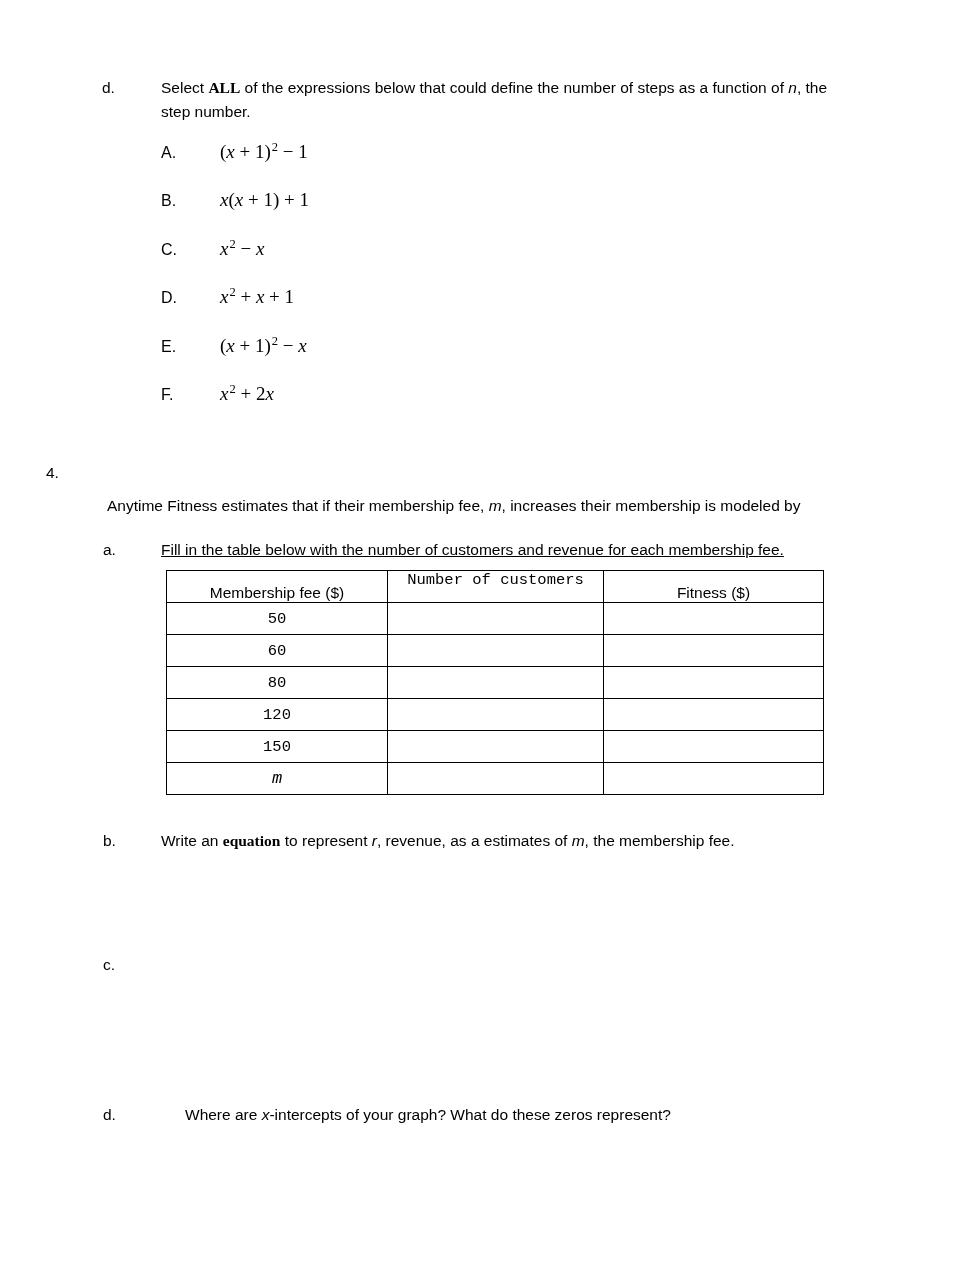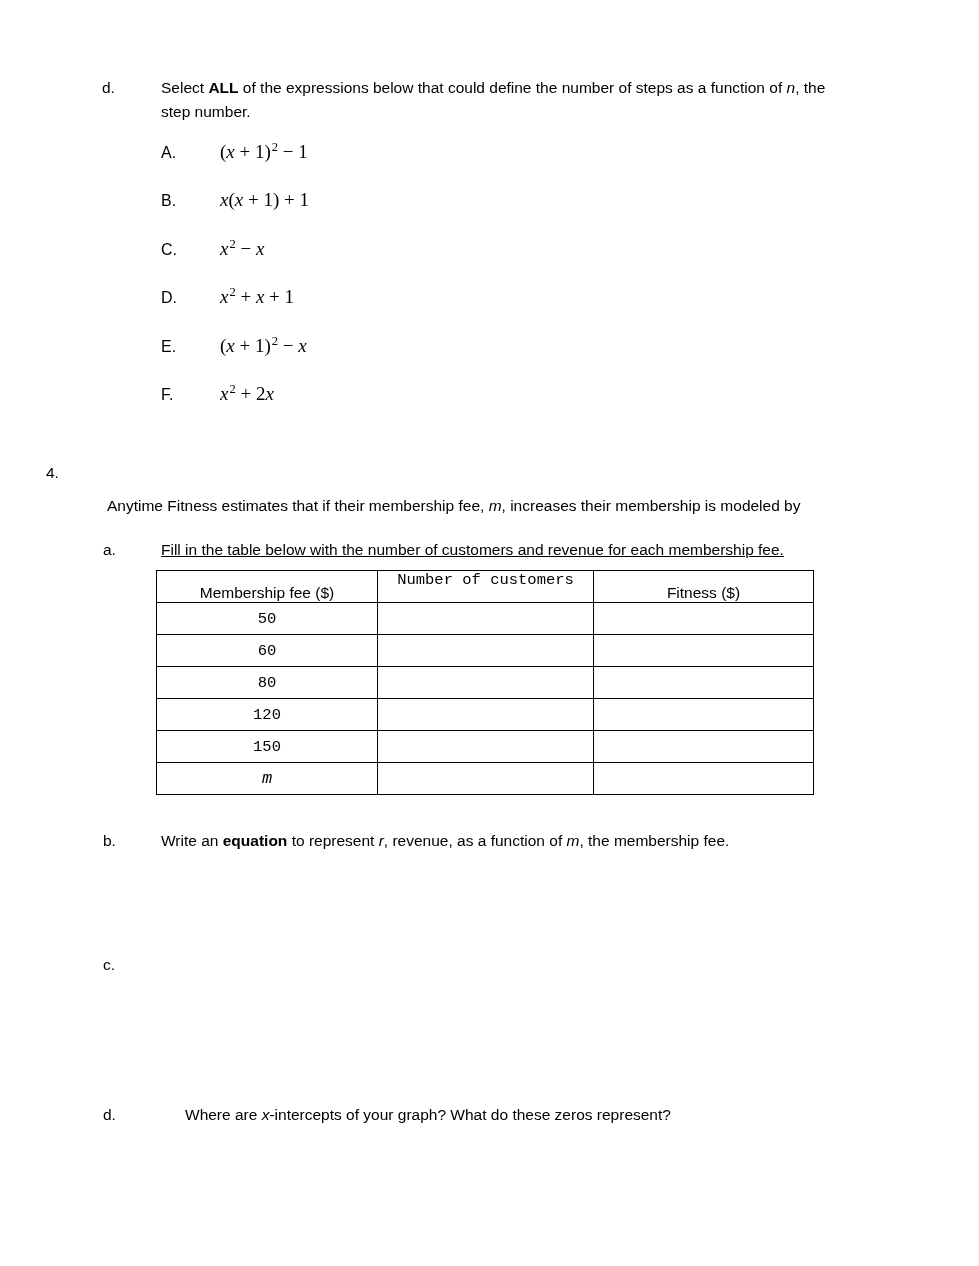--- a/index.html
+++ b/index.html
@@ -12,35 +12,36 @@
     font-family:"Liberation Sans", sans-serif;
     font-size:15.5px;
     overflow:hidden;
   }
   .abs{position:absolute;}
   .line{line-height:24px;white-space:nowrap;}
   .line26{line-height:26px;white-space:nowrap;}
   .item-label{line-height:24px;}
   
   .s-r{}
-  .s-b{font-weight:700;}
+  .s-b{font-weight:700;font-family:Liberation Serif, serif;}
   .s-i{font-style:italic;}
   .s-m{font-family:"Liberation Serif", serif;font-size:19px;}
   .s-mi{font-family:"Liberation Serif", serif;font-size:19px;font-style:italic;}
   .s-sup{font-family:"Liberation Serif", serif;font-size:12.5px;position:relative;top:-7px;margin-left:1px;}
   
   .option-row{position:absolute;left:161px;display:flex;align-items:baseline;}
   .option-letter{display:inline-block;width:59px;font-size:16px;}
   .option-expr{white-space:nowrap;}
   
   .fee-table{
     border-collapse:collapse;
     table-layout:fixed;
     width:657px;
     font-size:15.5px;
+    margin-left:10px;
   }
   .fee-table td, .fee-table th{
     border:1.5px solid #000000;
     text-align:center;
     font-weight:normal;
     padding:0;
   }
   .fee-table th{height:31px;}
   .fee-table td{height:31px;vertical-align:middle;font-family:Liberation Mono, monospace;}
   .h-bottom{vertical-align:bottom;padding-bottom:4px;}
@@ -132,20 +133,20 @@
       </tr>
       <tr>
         <td class="var-cell">m</td>
         <td></td>
         <td></td>
       </tr>
     </tbody>
   </table>
 
   <div class="abs line26" style="left:103px;top:828px;">b.</div>
-  <div class="abs line26" style="left:161px;top:828px;"><span class="s-r">Write an </span><span class="s-b">equation</span><span class="s-r"> to represent </span><span class="s-i">r</span><span class="s-r">, revenue, as a function of </span><span class="s-i">m</span><span class="s-r">, the membership fee.</span></div>
+  <div class="abs line26" style="left:161px;top:828px;"><span class="s-r">Write an </span><span class="s-b">equation</span><span class="s-r"> to represent </span><span class="s-i">r</span><span class="s-r">, revenue, as a estimates of </span><span class="s-i">m</span><span class="s-r">, the membership fee.</span></div>
 
   <div class="abs line26" style="left:103px;top:952px;">c.</div>
 
   <div class="abs line26" style="left:103px;top:1102px;">d.</div>
   <div class="abs line26" style="left:161px;top:1102px;margin-left:24px;"><span class="s-r">Where are </span><span class="s-i">x</span><span class="s-r">-intercepts of your graph? What do these zeros represent?</span></div>
 
 </div>
 
 </body></html>

